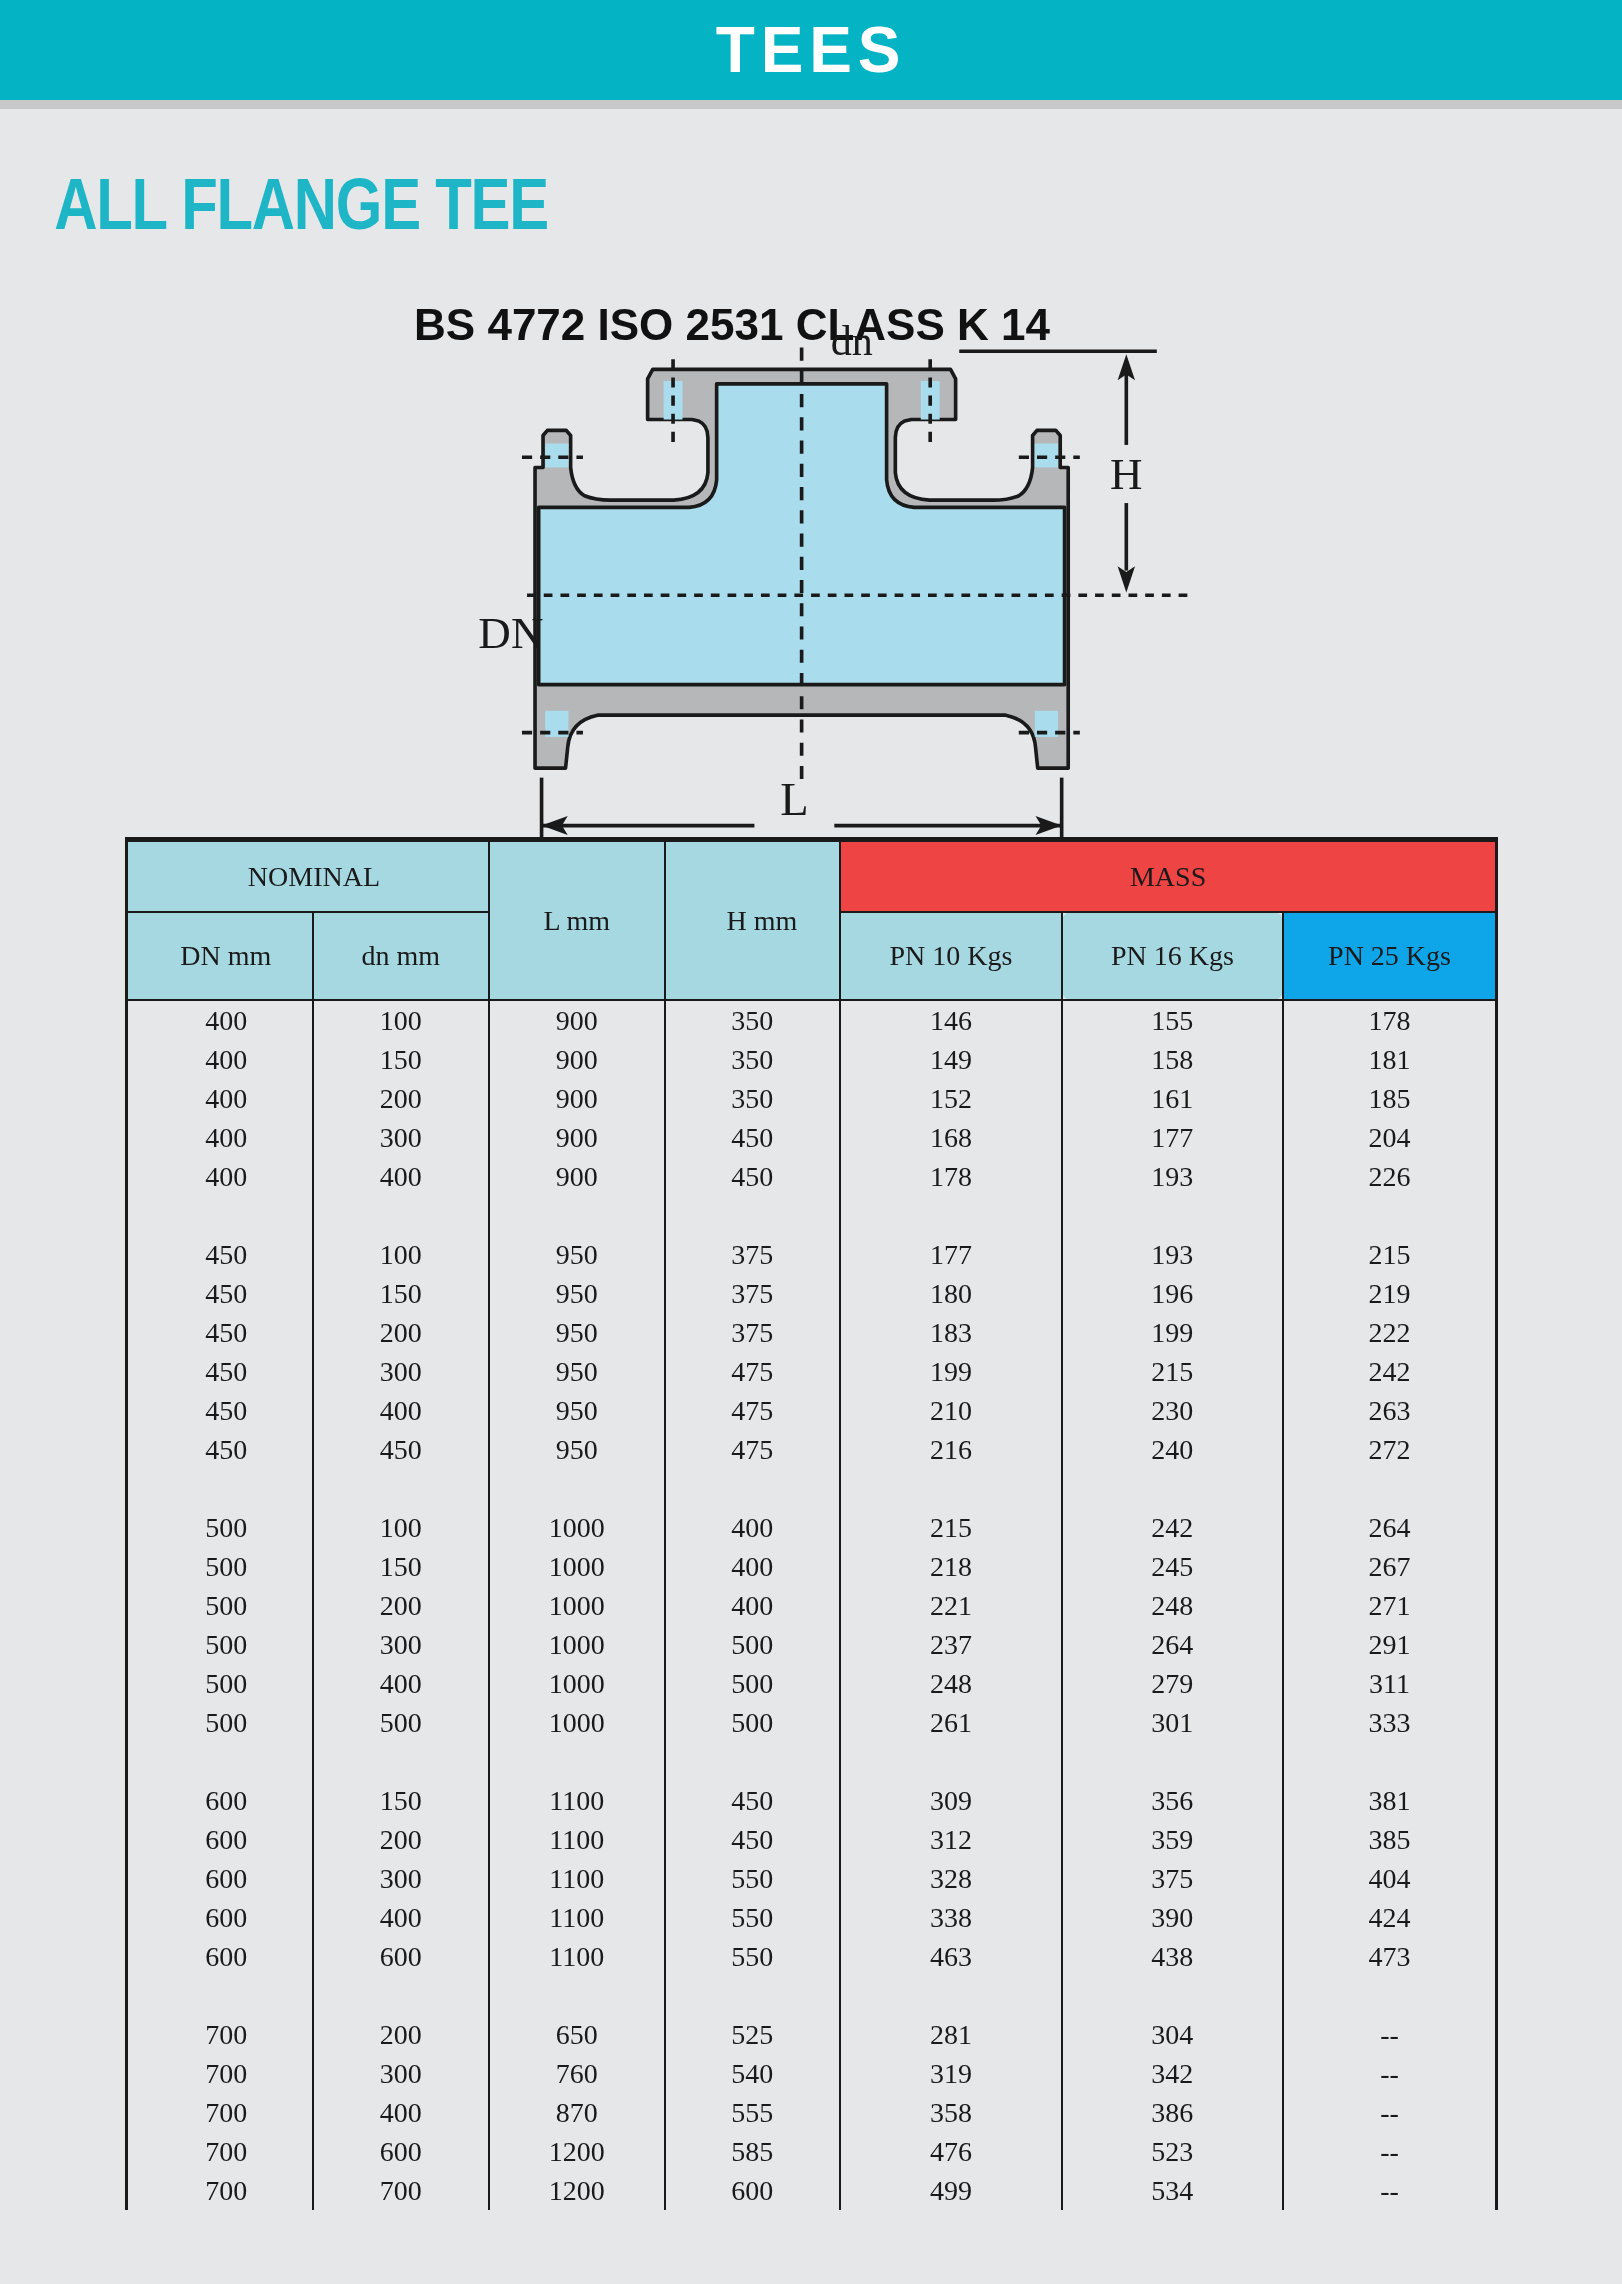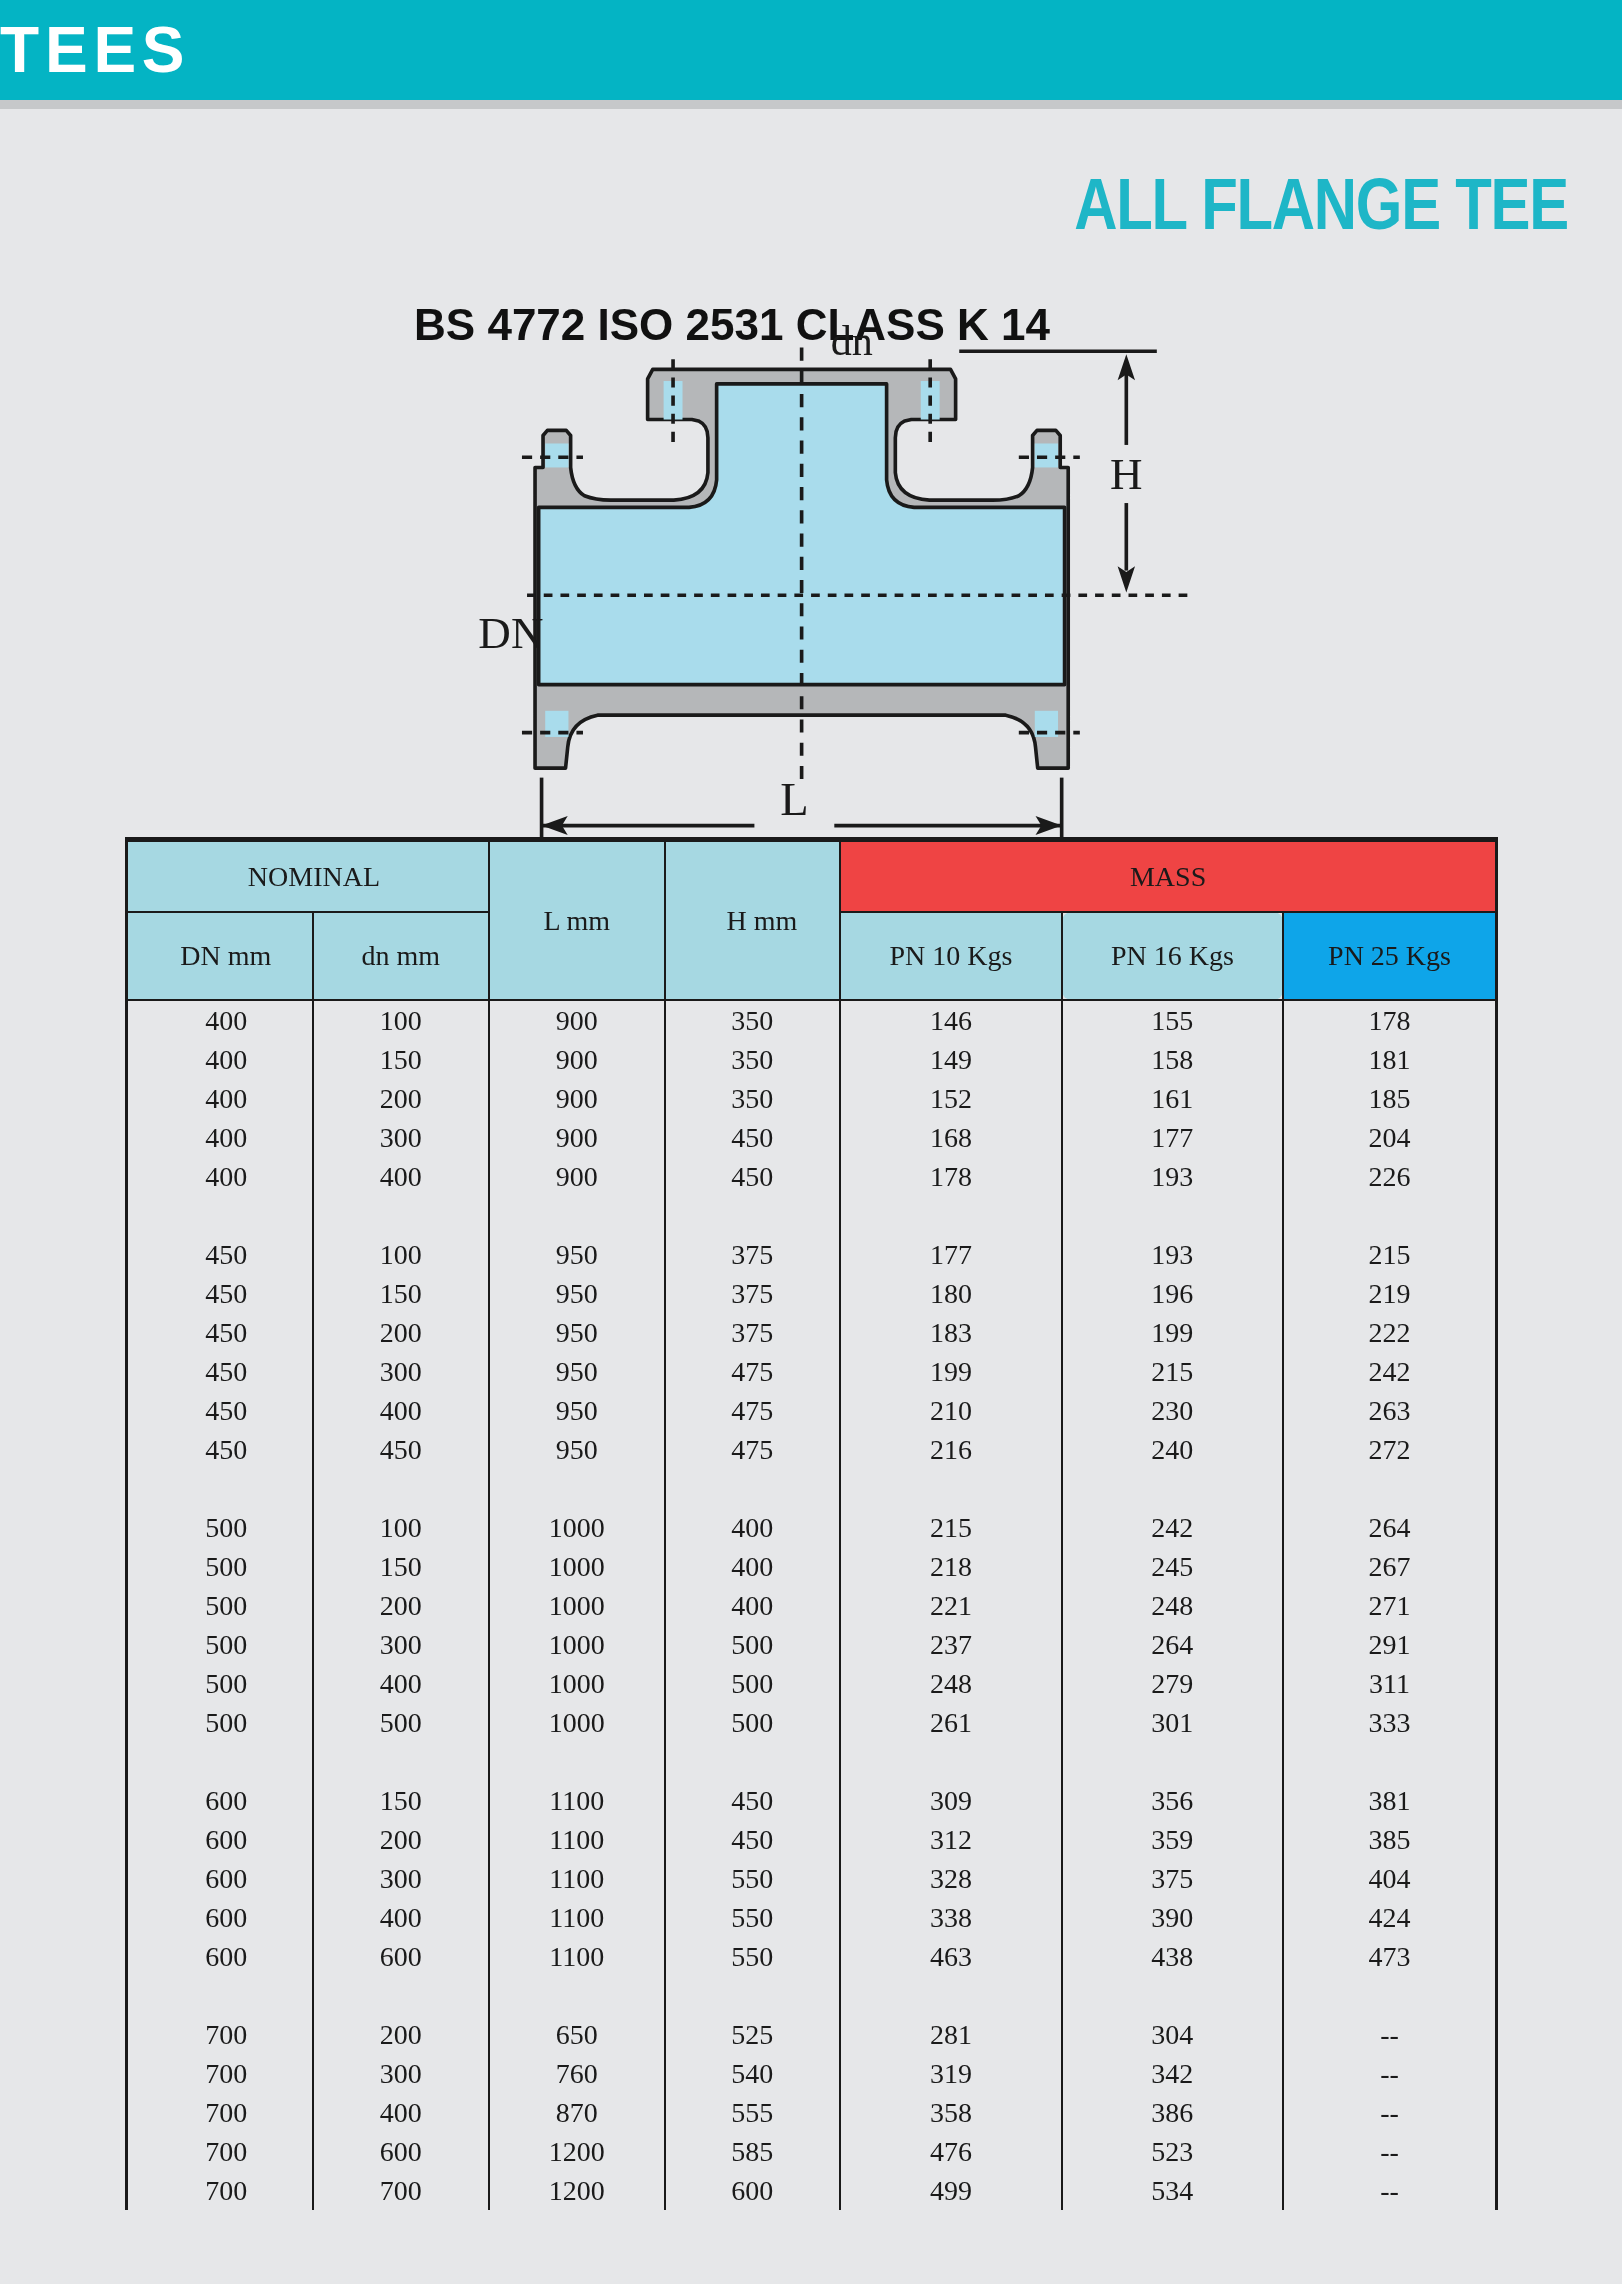--- a/index.html
+++ b/index.html
@@ -5,32 +5,32 @@
   html,body{margin:0;padding:0;}
   body{
     width:1622px;height:2284px;position:relative;overflow:hidden;
     background:#e6e7e9;
     font-family:"Liberation Serif", serif;
     color:#1a1a1a;
   }
   
   .banner{
     position:absolute;left:0;top:0;width:1622px;height:100px;
-    display:flex;align-items:center;
+    display:flex;align-items:center;justify-content:center;
   }
   .banner-title{
     font-family:"Liberation Sans", sans-serif;
     font-weight:bold;font-size:64px;letter-spacing:5.8px;color:#ffffff;
   }
   .banner-strip{
     position:absolute;left:0;top:100px;width:1622px;height:8.7px;
   }
   
   .page-title{
-    position:absolute;left:0;top:166px;width:1622px;text-align:right;
+    position:absolute;left:0;top:166px;width:1622px;text-align:left;
   }
   .page-title span{
     display:inline-block;
     font-family:"Liberation Sans", sans-serif;
     font-weight:bold;font-size:73px;line-height:76px;
     transform:scaleX(0.82);transform-origin:center;
     letter-spacing:-1.5px;
   }
   .page-subtitle{
     position:absolute;left:0;top:301px;width:1464px;text-align:center;

